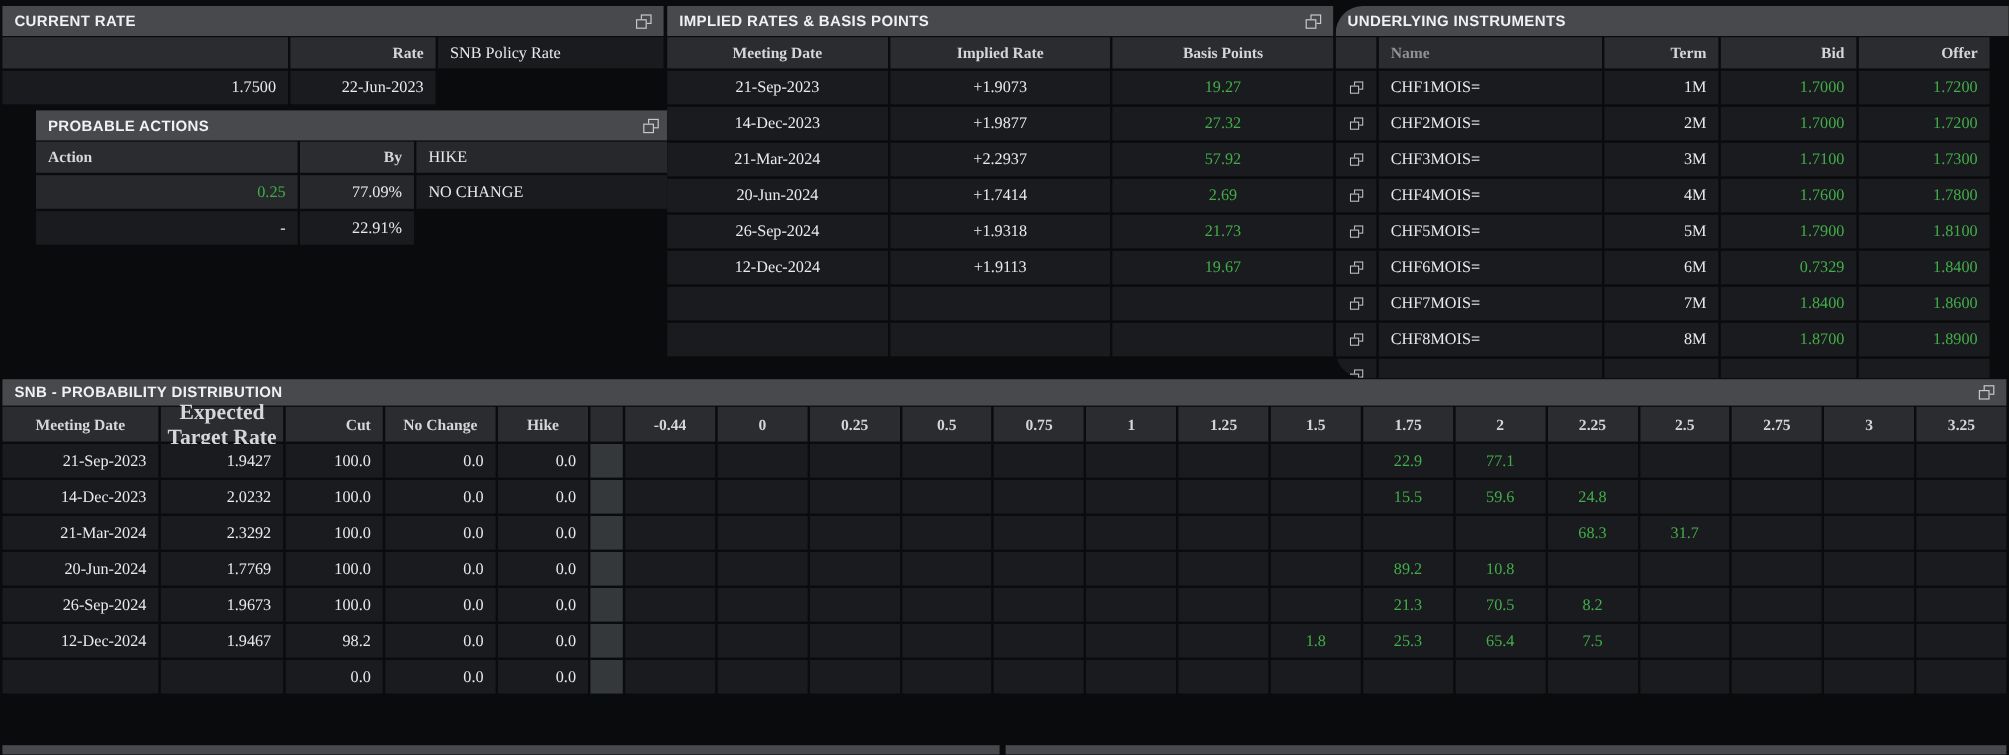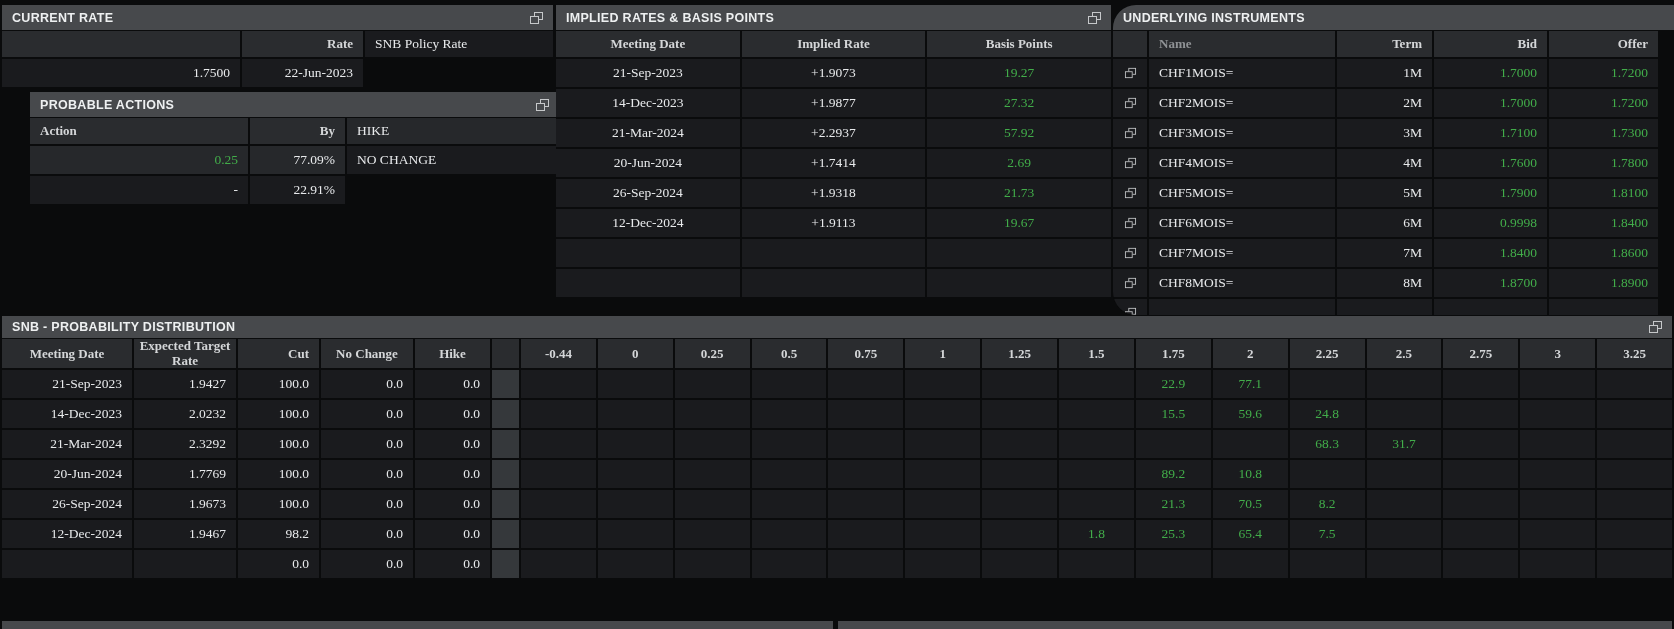--- a/index.html
+++ b/index.html
@@ -25,21 +25,21 @@
     display:flex;align-items:center;padding:0 10px;box-sizing:border-box;white-space:nowrap;}
   .dc{background:var(--row-bg);font-size:13.5px;display:flex;align-items:center;
     padding:0 10px;box-sizing:border-box;white-space:nowrap;}
   .l{justify-content:flex-start;text-align:left;}
   .r{justify-content:flex-end;text-align:right;}
   .ctr{justify-content:center;text-align:center;padding:0 4px;}
   .green{color:var(--accent-green);}
   .dim{color:var(--txt-dim);}
   .sel{background:var(--row-selected);}
   .stripc{background:var(--strip);padding:0;}
-  .wrap2{white-space:normal;line-height:1.12;font-size:13px;}
+  .wrap2{white-space:normal;line-height:1.12;font-size:18px;}
   
   #p-current{left:2px;top:5px;width:551px;}
   #p-actions{left:2px;top:92px;width:529px;padding-left:28px;}
   #p-implied{left:556px;top:5px;width:555px;}
   #p-under{left:1113px;top:5px;width:659px;height:310px;overflow:hidden;}
   #p-dist{left:2px;top:316px;width:1670px;}
   .cr-grid{grid-template-columns:238px 121px 1fr;}
   .pa-grid{grid-template-columns:218px 95px 1fr;}
   .ir-grid{grid-template-columns:1fr 1fr 1fr;}
   .ui-grid{width:545px;grid-template-columns:34px 186px 95px 113px 1fr;}
@@ -186,21 +186,21 @@
         <div class="dc l">CHF5MOIS=</div>
         <div class="dc r">5M</div>
         <div class="dc r green">1.7900</div>
         <div class="dc r green">1.8100</div>
 
         <div class="dc icoc">
           <span class="popout onrow"></span>
         </div>
         <div class="dc l">CHF6MOIS=</div>
         <div class="dc r">6M</div>
-        <div class="dc r green">0.9998</div>
+        <div class="dc r green">0.7329</div>
         <div class="dc r green">1.8400</div>
 
         <div class="dc icoc">
           <span class="popout onrow"></span>
         </div>
         <div class="dc l">CHF7MOIS=</div>
         <div class="dc r">7M</div>
         <div class="dc r green">1.8400</div>
         <div class="dc r green">1.8600</div>
 

